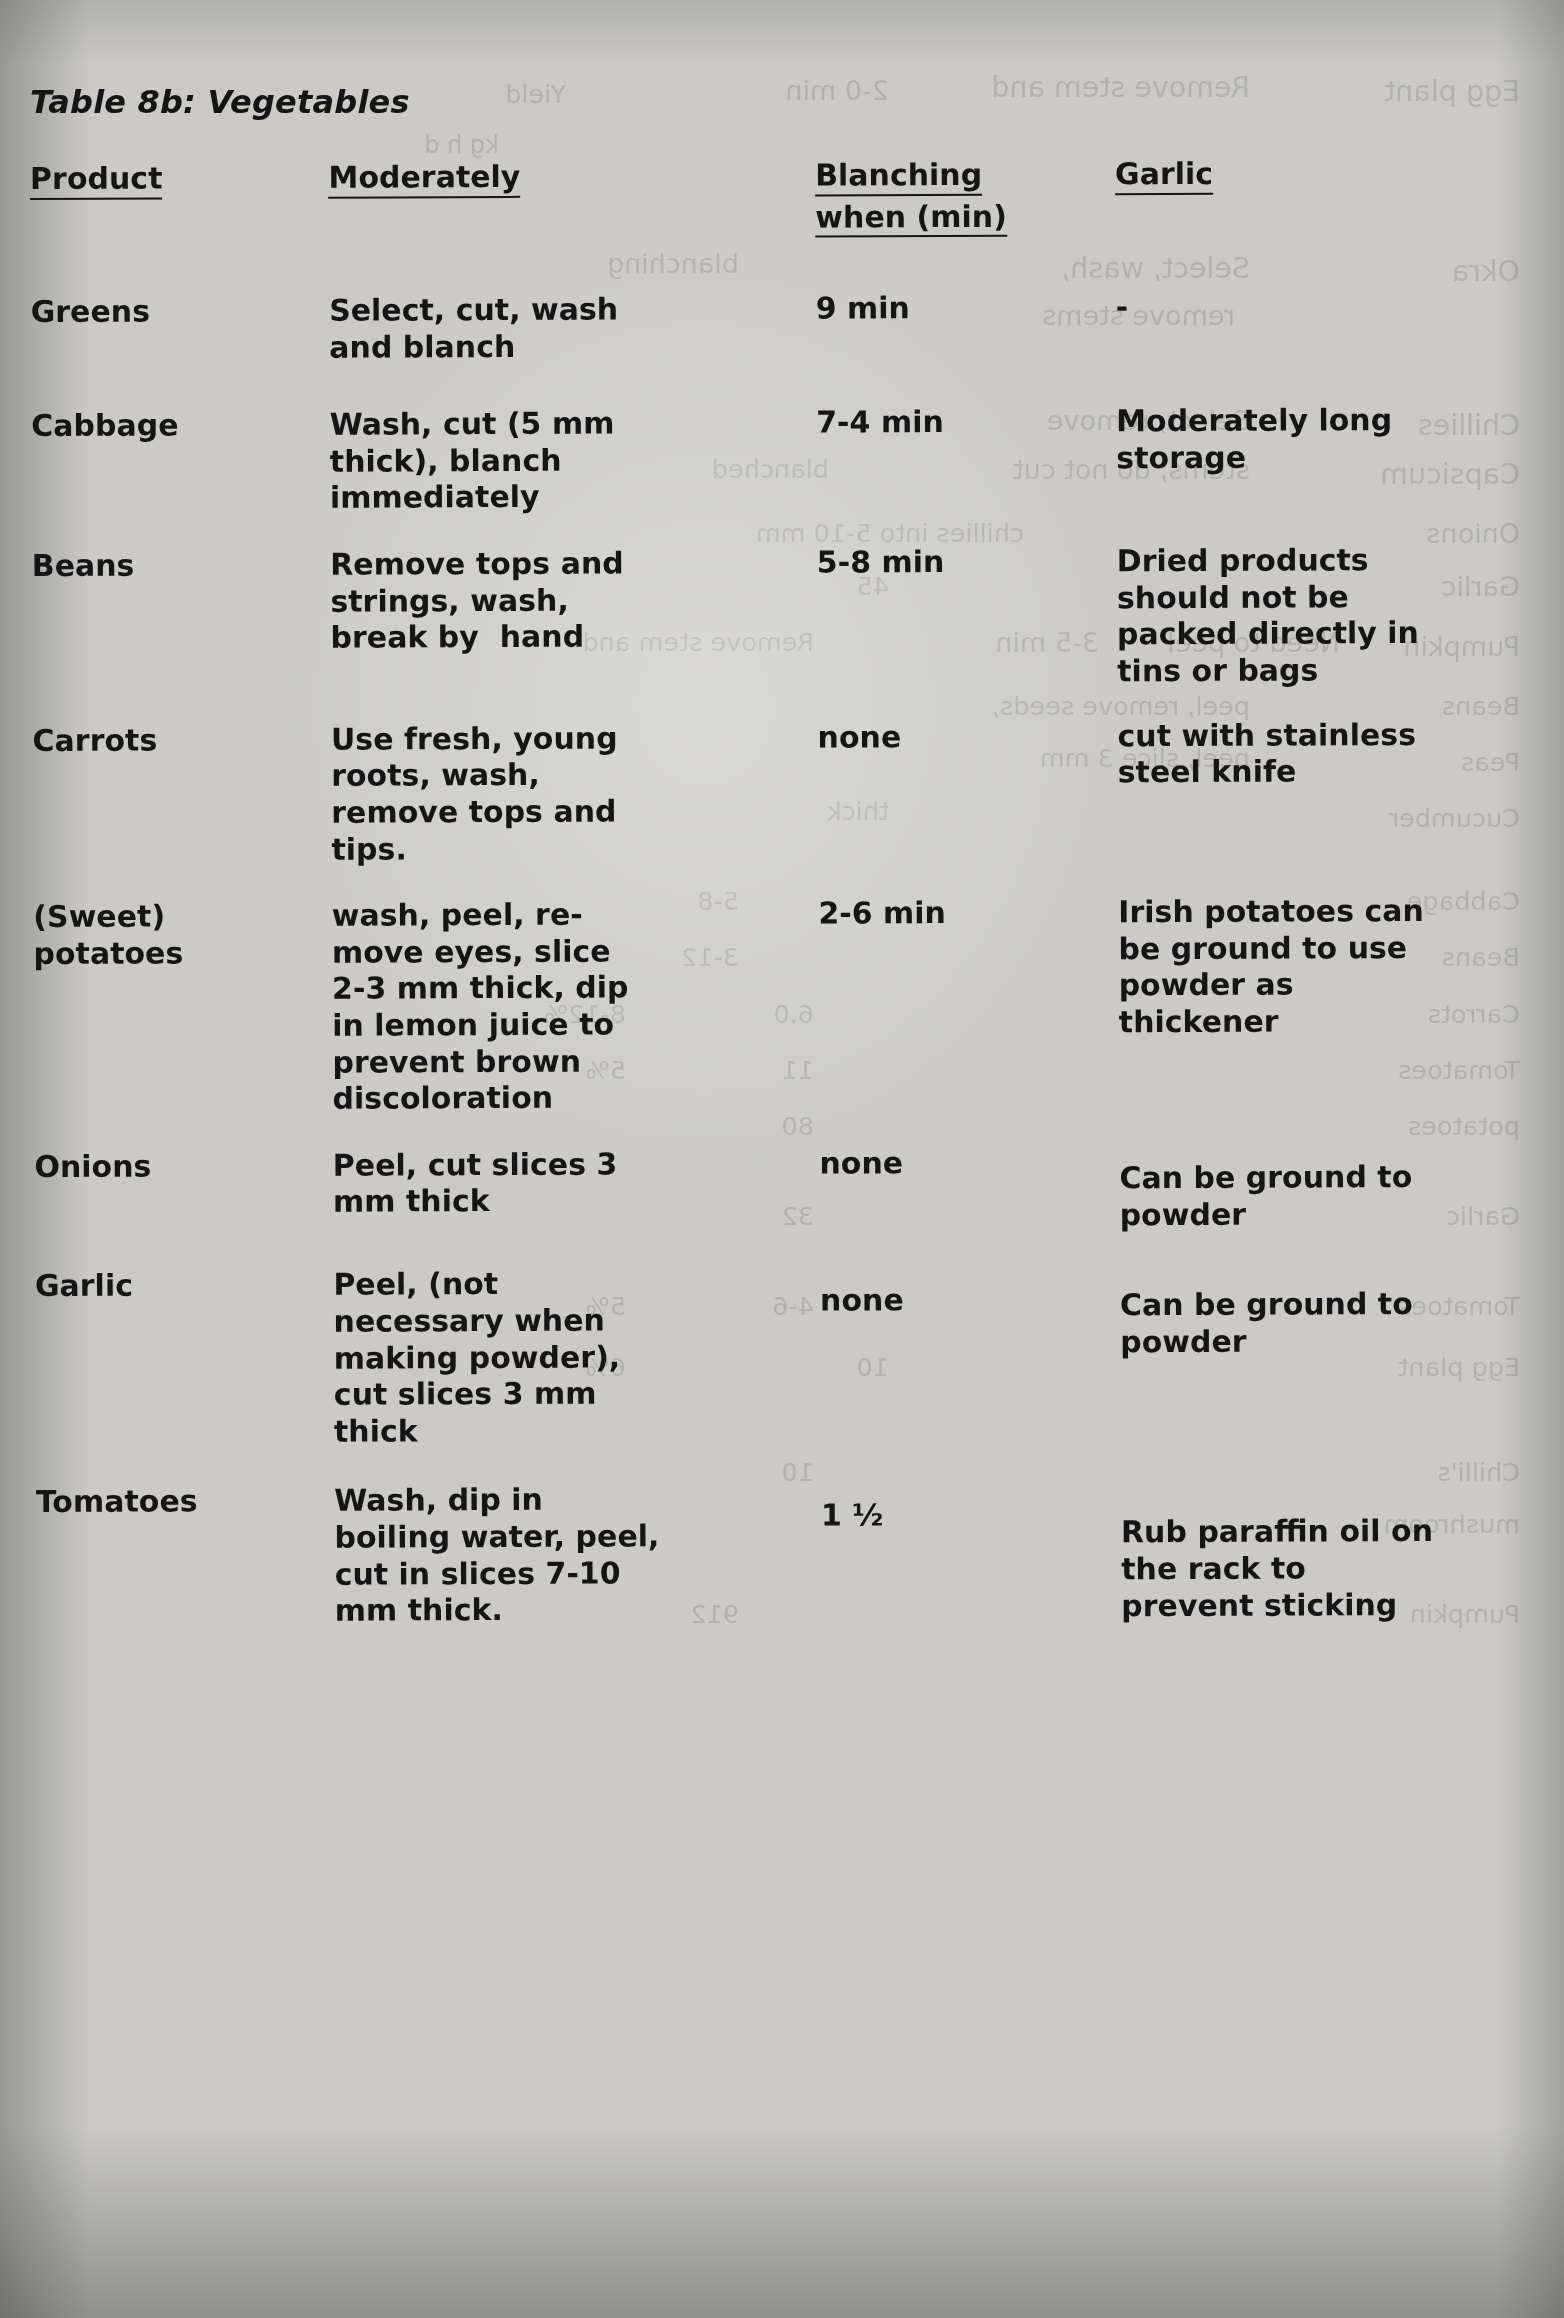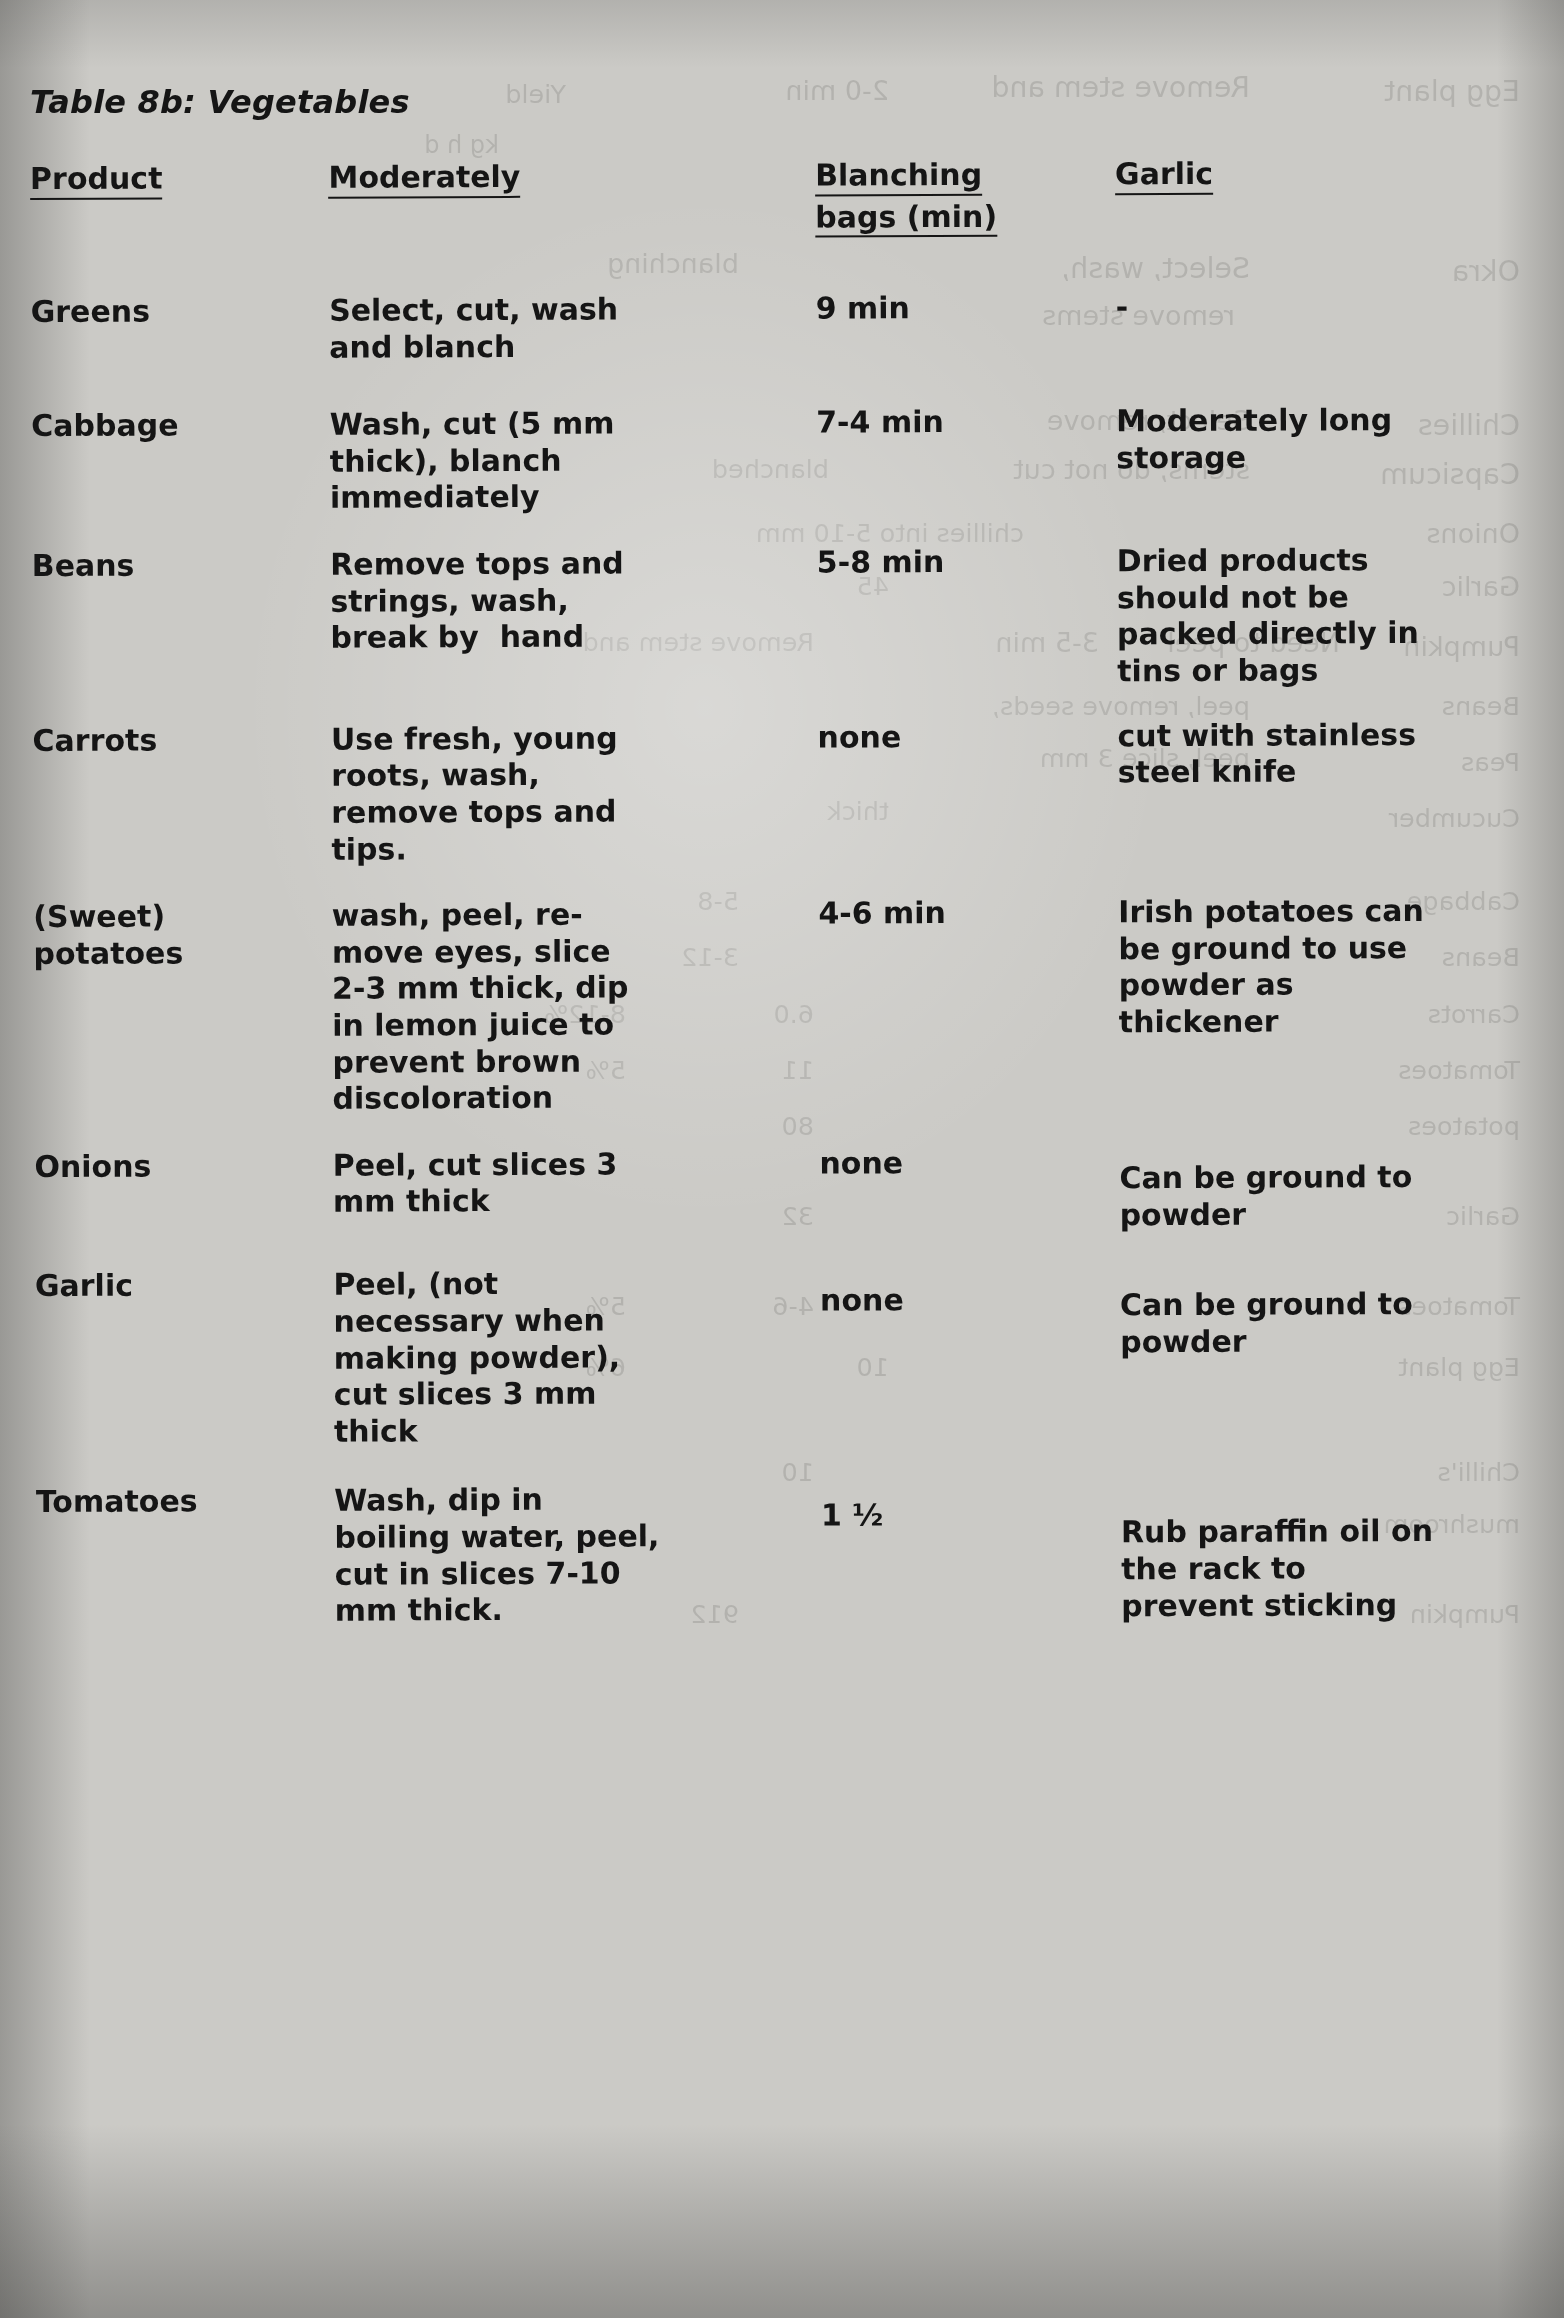--- a/index.html
+++ b/index.html
@@ -194,21 +194,21 @@
 
       <div class="row head">
         <div class="cell c-product">
           <span class="uline">Product</span>
         </div>
         <div class="cell c-prep">
           <span class="uline">Moderately</span>
         </div>
         <div class="cell c-time">
           <span class="uline">Blanching</span>
-          <div class="head-row2"><span class="uline">bags (min)</span></div>
+          <div class="head-row2"><span class="uline">when (min)</span></div>
         </div>
         <div class="cell c-remarks">
           <span class="uline">Garlic</span>
         </div>
       </div>
 
       <div class="row body-row" style="margin-top:53px;">
         <div class="cell c-product nowrapfix">Greens</div>
         <div class="cell c-prep nowrapfix">Select, cut, wash
 and blanch</div>
@@ -251,21 +251,21 @@
 
       <div class="row body-row" style="margin-top:30px;">
         <div class="cell c-product nowrapfix">(Sweet)
 potatoes</div>
         <div class="cell c-prep nowrapfix">wash, peel, re-
 move eyes, slice
 2-3 mm thick, dip
 in lemon juice to
 prevent brown
 discoloration</div>
-        <div class="cell c-time nowrapfix">4-6 min</div>
+        <div class="cell c-time nowrapfix">2-6 min</div>
         <div class="cell c-remarks nowrapfix">Irish potatoes can
 be ground to use
 powder as
 thickener</div>
       </div>
 
       <div class="row body-row" style="margin-top:30px;">
         <div class="cell c-product nowrapfix">Onions</div>
         <div class="cell c-prep nowrapfix">Peel, cut slices 3
 mm thick</div>

